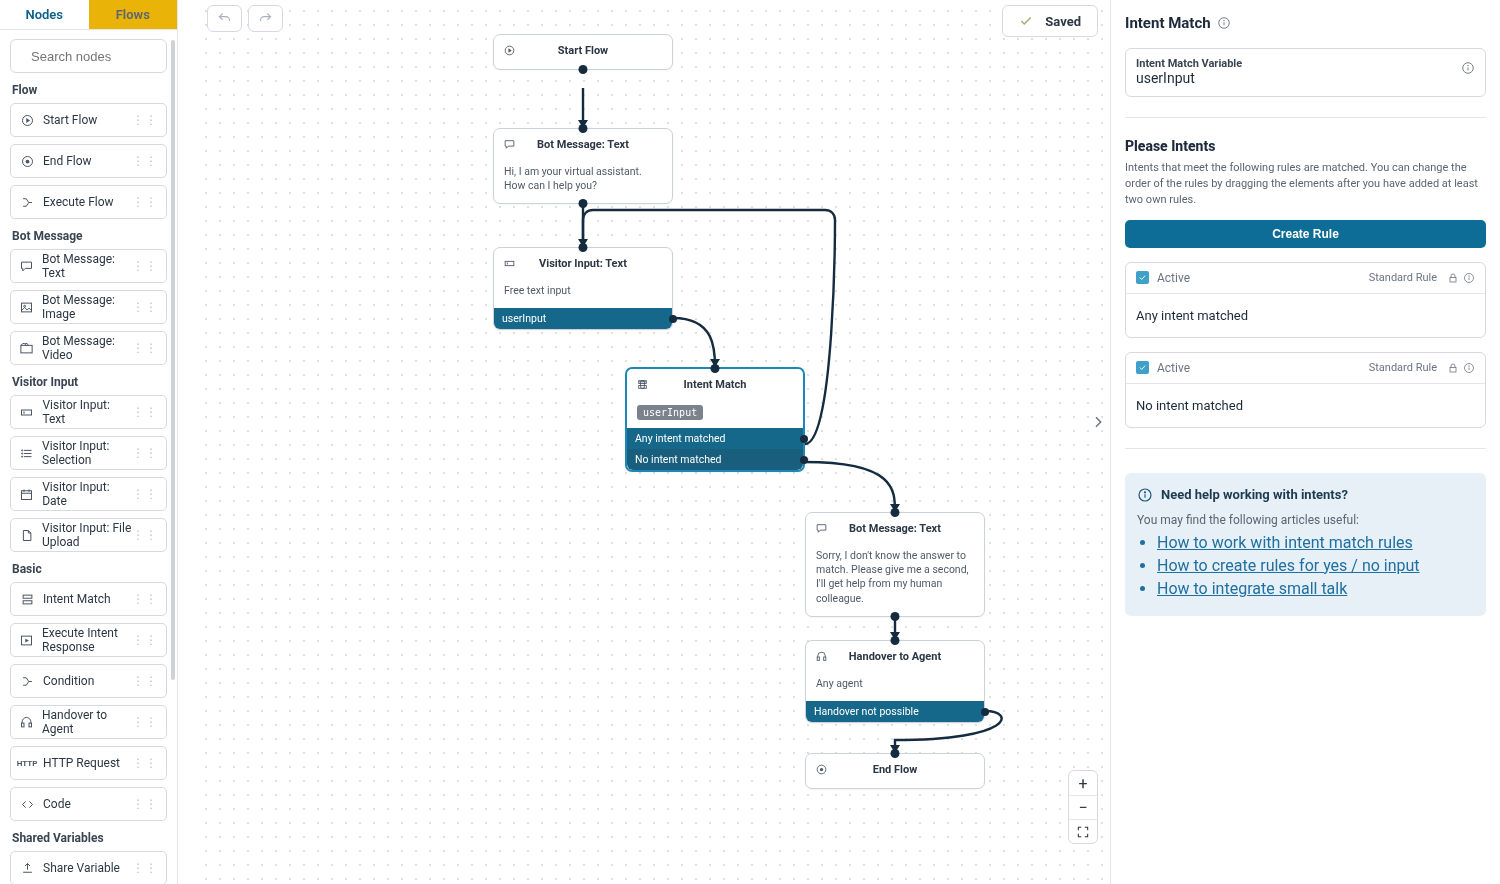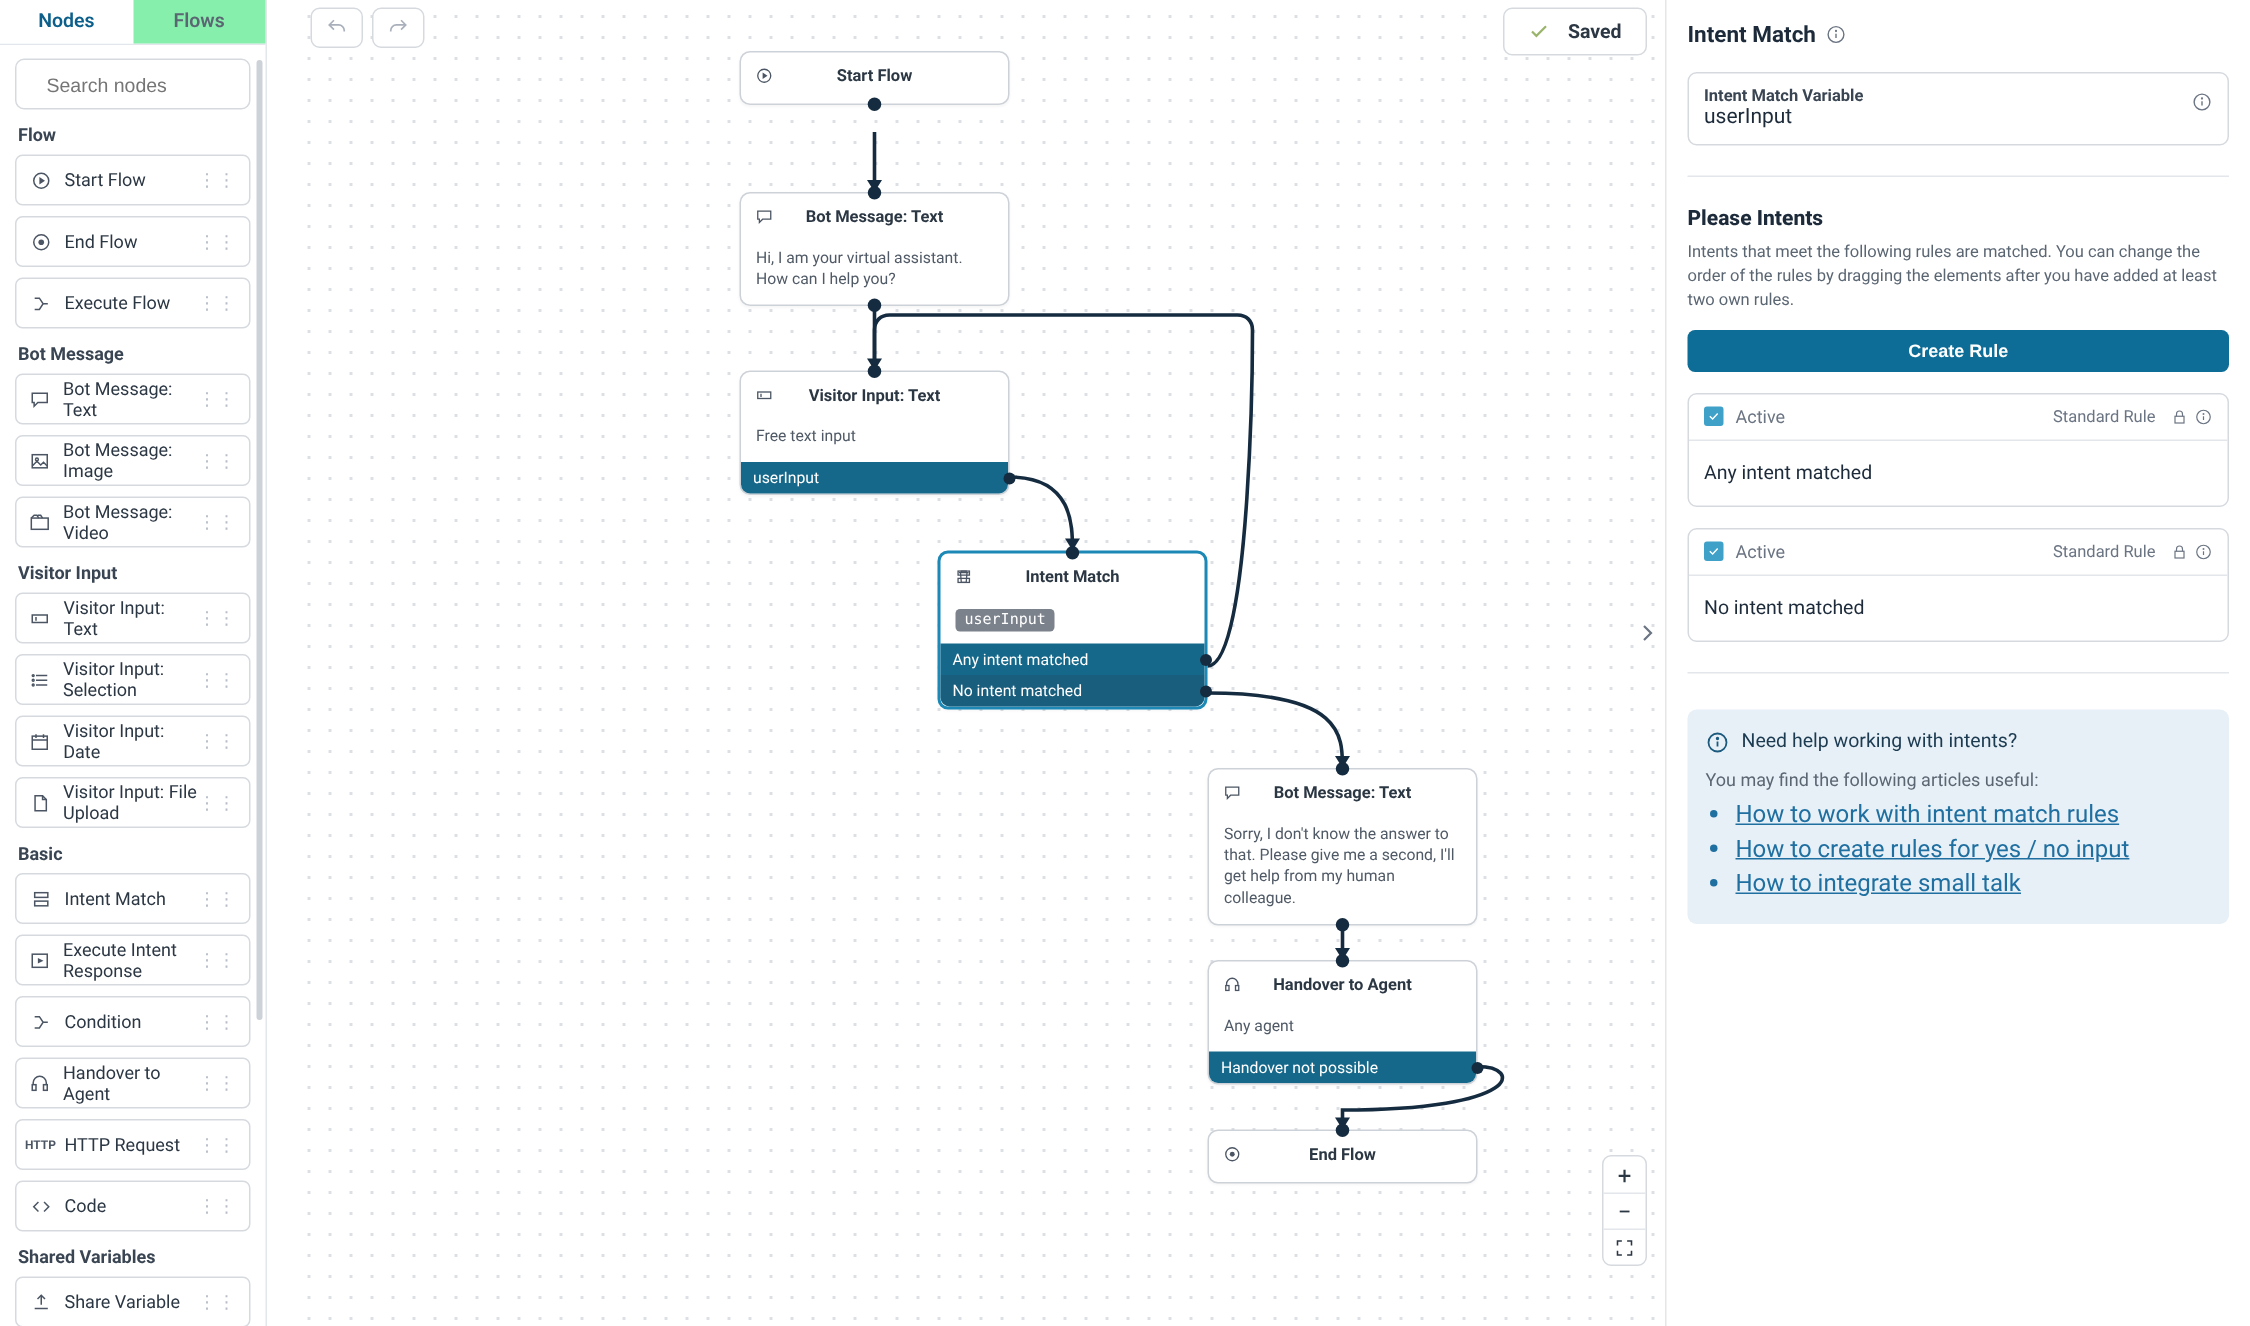--- a/index.html
+++ b/index.html
@@ -21,21 +21,21 @@
     --node-border:#CDD2D8;
   }
   *{box-sizing:border-box;}
   html,body{margin:0;padding:0;width:1500px;height:884px;font-family:-apple-system,BlinkMacSystemFont,"Segoe UI",Roboto,Helvetica,Arial,sans-serif;color:var(--text);background:var(--bg);overflow:hidden;}
 
   
   .sidebar{position:absolute;left:0;top:0;width:178px;height:884px;border-right:1px solid var(--border-light);}
   .tabs{display:flex;height:29px;}
   .tab{flex:1;display:flex;align-items:center;justify-content:center;font-size:13px;font-weight:600;cursor:pointer;color:var(--muted);}
   .tab.active{color:#0B5F8A;background:#FFFFFF;}
-  .tab:not(.active){background:#86efac;}
+  .tab:not(.active){background:#eab308;}
   .tab-border-bottom{height:1px;background:var(--border-light);}
   .side-scroll{position:absolute;top:29px;bottom:0;left:0;right:0;overflow:hidden;padding:10px 10px 10px 10px;}
   .side-scrollbar{position:absolute;right:0;top:40px;bottom:0;width:8px;background:transparent;}
   .side-scrollbar .thumb{position:absolute;left:2px;width:4px;top:0;height:640px;background:#CDD2D8;border-radius:3px;}
 
   .search{display:flex;align-items:center;border:1px solid var(--border);border-radius:6px;height:34px;padding:0 10px;margin-bottom:10px;font-size:13px;color:#8892A0;}
   .search .mag{width:14px;height:14px;margin-right:8px;stroke:#6B7482;fill:none;stroke-width:2;}
   .search input{border:none;outline:none;font-size:13px;flex:1;background:transparent;}
 
   .sec-title{font-size:12px;font-weight:700;color:#3A4553;margin:10px 0 6px 2px;}
@@ -107,21 +107,21 @@
   .rule-head{display:flex;align-items:center;padding:8px 10px;border-bottom:1px solid var(--border-light);font-size:12px;color:#5B6673;}
   .rule-head .cb{width:13px;height:13px;background:var(--checkbox);border-radius:2px;margin-right:8px;display:flex;align-items:center;justify-content:center;}
   .rule-head .cb svg{width:9px;height:9px;stroke:#fff;fill:none;stroke-width:2.5;}
   .rule-head .rname{color:#6B7482;}
   .rule-head .spacer{flex:1;}
   .rule-head .rtype{font-size:11px;color:#6B7482;margin-right:6px;}
   .rule-head svg.small{width:12px;height:12px;stroke:#6B7482;fill:none;stroke-width:1.6;margin-left:4px;}
   .rule-body{padding:14px 10px;font-size:13px;color:#1C2A3A;}
 
   .helpbox{background:var(--help-bg);border-radius:6px;padding:14px 12px;margin-top:24px;}
-  .helpbox .hb-title{font-size:13px;font-weight:400;color:#1C3A50;display:flex;align-items:center;}
+  .helpbox .hb-title{font-size:13px;font-weight:700;color:#1C3A50;display:flex;align-items:center;}
   .helpbox .hb-title svg{width:16px;height:16px;margin-right:8px;stroke:#1C5A7E;fill:none;stroke-width:1.8;}
   .helpbox .hb-sub{font-size:12px;color:#5B6673;margin:10px 0 6px;}
   .helpbox ul{margin:0;padding-left:20px;}
   .helpbox li{font-size:16px;color:var(--link);margin:4px 0;}
   .helpbox li a{color:var(--link);text-decoration:underline;cursor:pointer;}
 </style>
 </head>
 <body>
 
 <div class="sidebar">
@@ -447,21 +447,21 @@
   <div class="flow-node" style="left:610px;top:512px;">
     <div class="port port-top"></div>
     <div class="fn-head center">
       <span class="hico">
           <svg viewBox="0 0 24 24">
             <path d="M4 5h16v10H10l-4 4v-4H4z"></path>
           </svg>
         </span>
       <span>Bot Message: Text</span>
     </div>
-    <div class="fn-body">Sorry, I don't know the answer to that. Please give me a second, I'll get help from my human colleague.</div>
+    <div class="fn-body">Sorry, I don't know the answer to match. Please give me a second, I'll get help from my human colleague.</div>
     <div class="port port-bottom"></div>
   </div>
 
   <div class="flow-node" style="left:610px;top:640px;">
     <div class="port port-top"></div>
     <div class="fn-head center">
       <span class="hico">
           <svg viewBox="0 0 24 24">
             <path d="M5 13v-2a7 7 0 0114 0v2"></path>
             <rect x="4" y="13" width="4" height="6"></rect>

